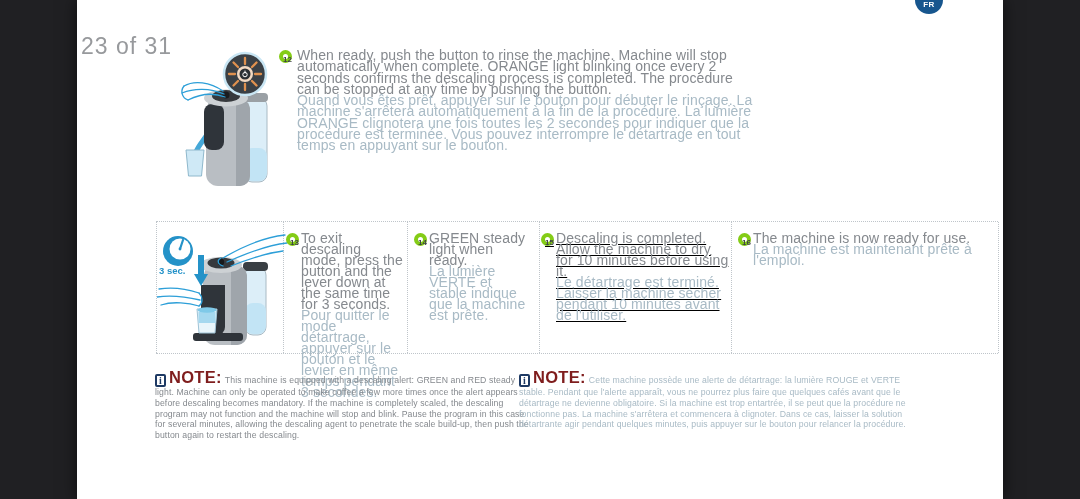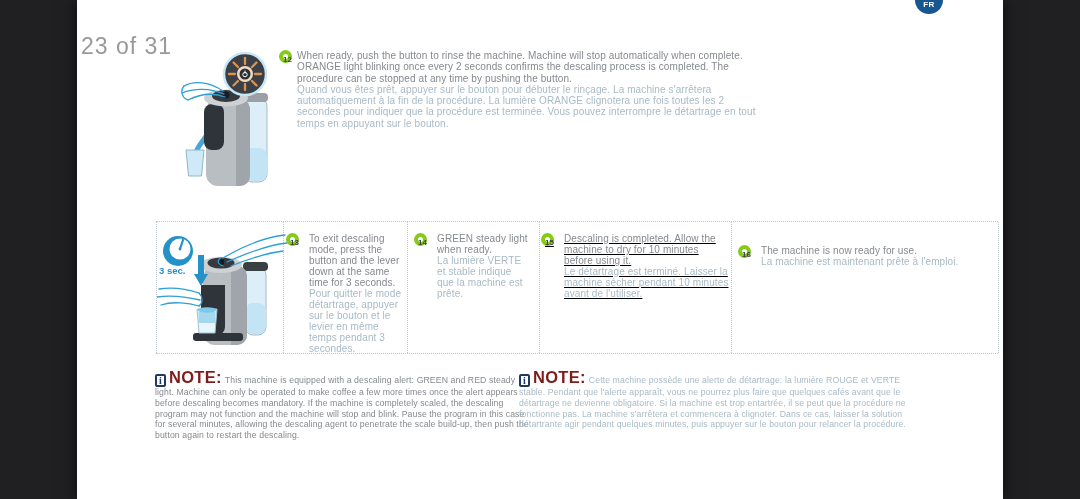--- a/index.html
+++ b/index.html
@@ -24,30 +24,30 @@
     position:absolute; left:0; right:0; top:14px; text-align:center;
     color:#fff; font-size:8px; font-weight:bold; letter-spacing:.5px;
   }
   
   .step-circle {
     flex:0 0 auto; display:inline-block; width:13px; height:13px;
     border:4px solid #84cc16; border-radius:50%;
     font-size:8px; font-weight:bold; color:#3f4347;
     text-align:center; line-height:12px;
   }
-  .step-text { font-size:10px; line-height:11px; letter-spacing:.1px; }
+  .step-text { font-size:14px; line-height:11px; letter-spacing:.1px; }
   .en { display:block; color:#85898e; }
   .fr { display:block; color:#a8bac5; }
   .step12 { position:absolute; left:202px; top:50px; display:flex; gap:5px; width:478px; }
   .step12 .step-text { line-height:11.3px; }
-  .step-col { position:absolute; top:233px; display:flex; gap:10px; }
+  .step-col { position:absolute; top:233px; display:flex; gap:2px; }
   .col13 { left:209px; width:118px; }
   .col14 { left:337px; width:114px; }
   .col15 { left:464px; width:188px;text-decoration:underline; }
-  .col16 { left:661px; width:248px;margin-top:12px; }
+  .col16 { left:661px; width:248px; }
   
   .hrule { position:absolute; left:79px; width:842px; border-top:1px dotted #bfc5ca; }
   .hrule.top { top:221px; }
   .hrule.bottom { top:353px; }
   .vrule { position:absolute; top:222px; height:131px; border-left:1px dotted #bfc5ca; }
   .v0{left:79px;} .v1{left:206px;} .v2{left:330px;} .v3{left:462px;} .v4{left:654px;} .v5{left:921px;}
   
   .illu1 { position:absolute; left:103px; top:40px; width:118px; height:152px; }
   .illu2 { position:absolute; left:80px; top:227px; width:132px; height:128px; }
   .timer-label {

